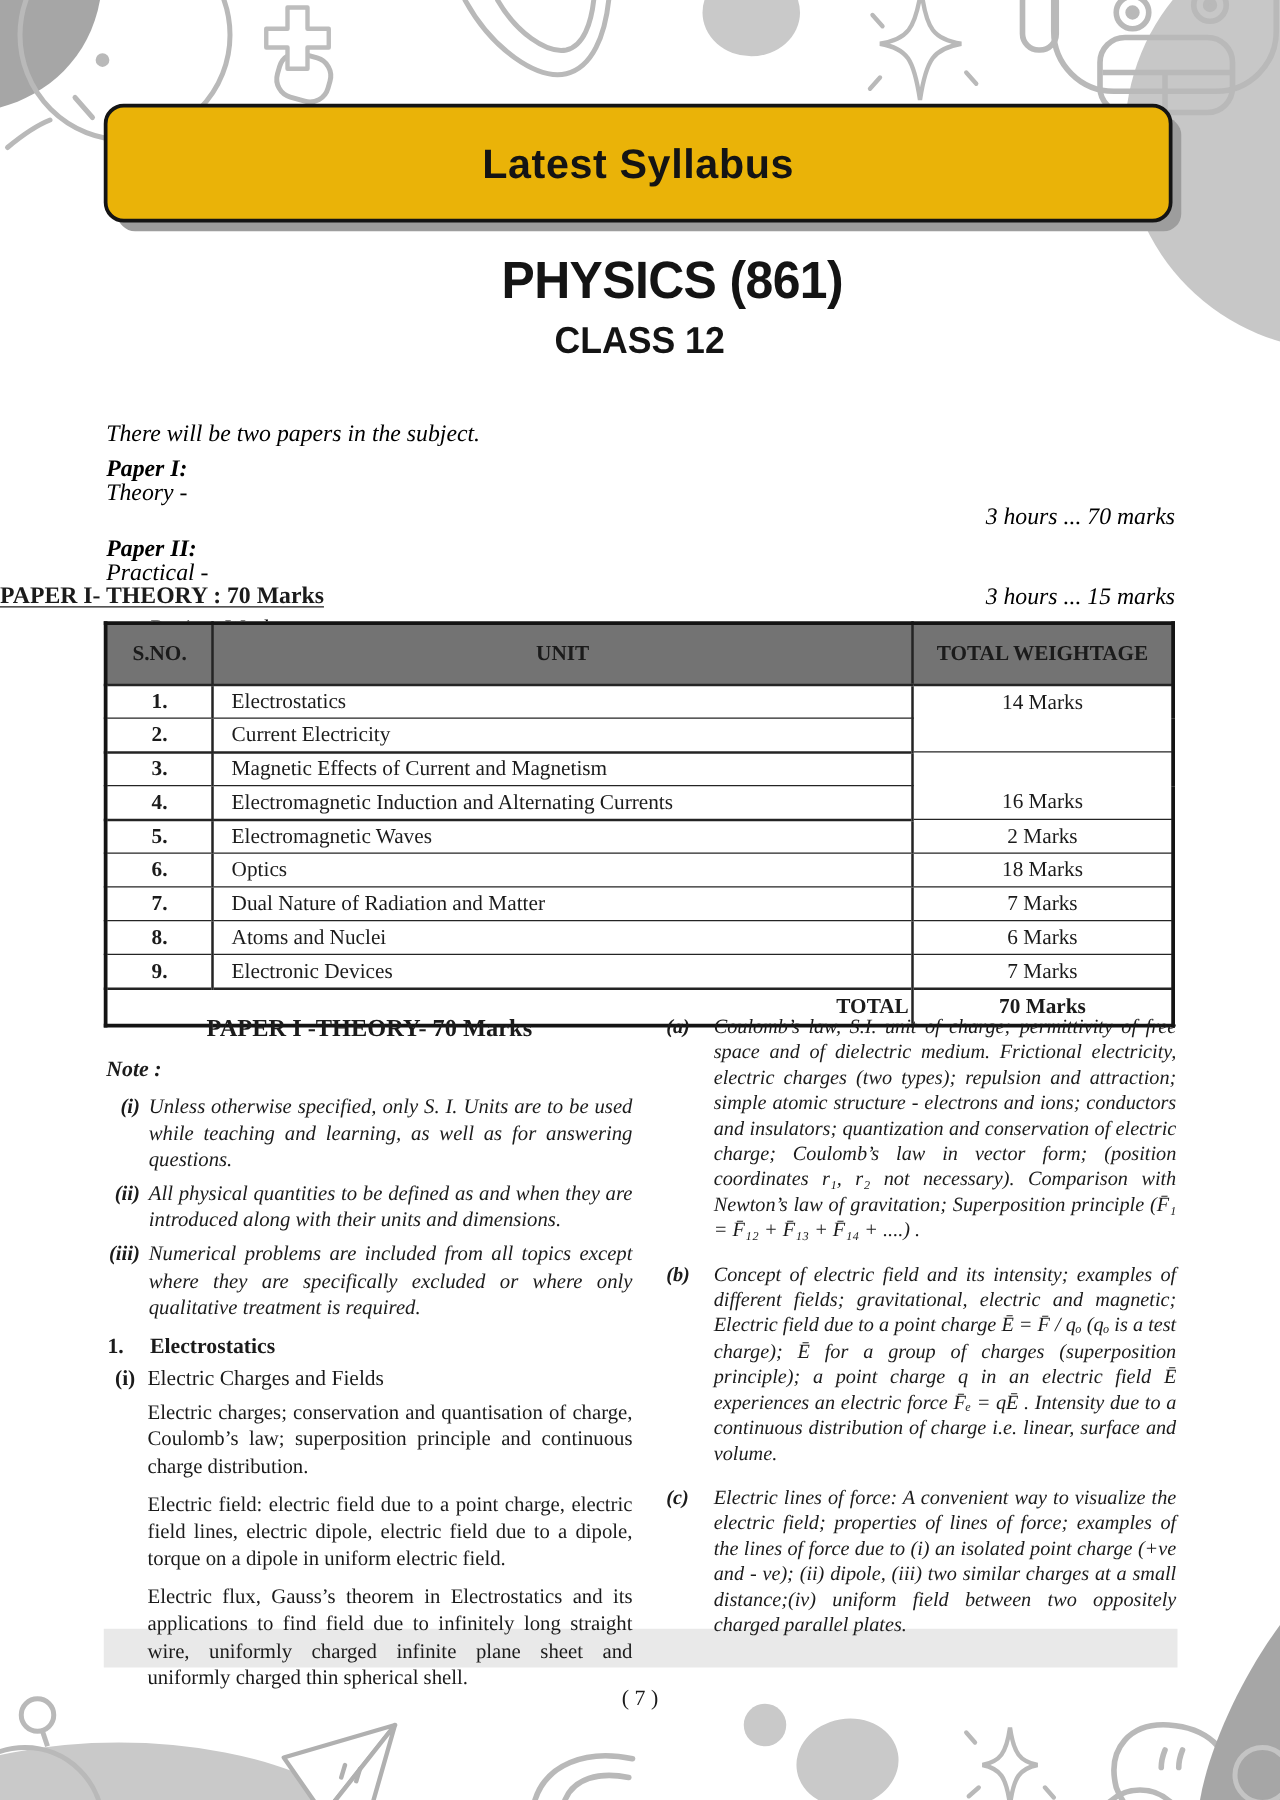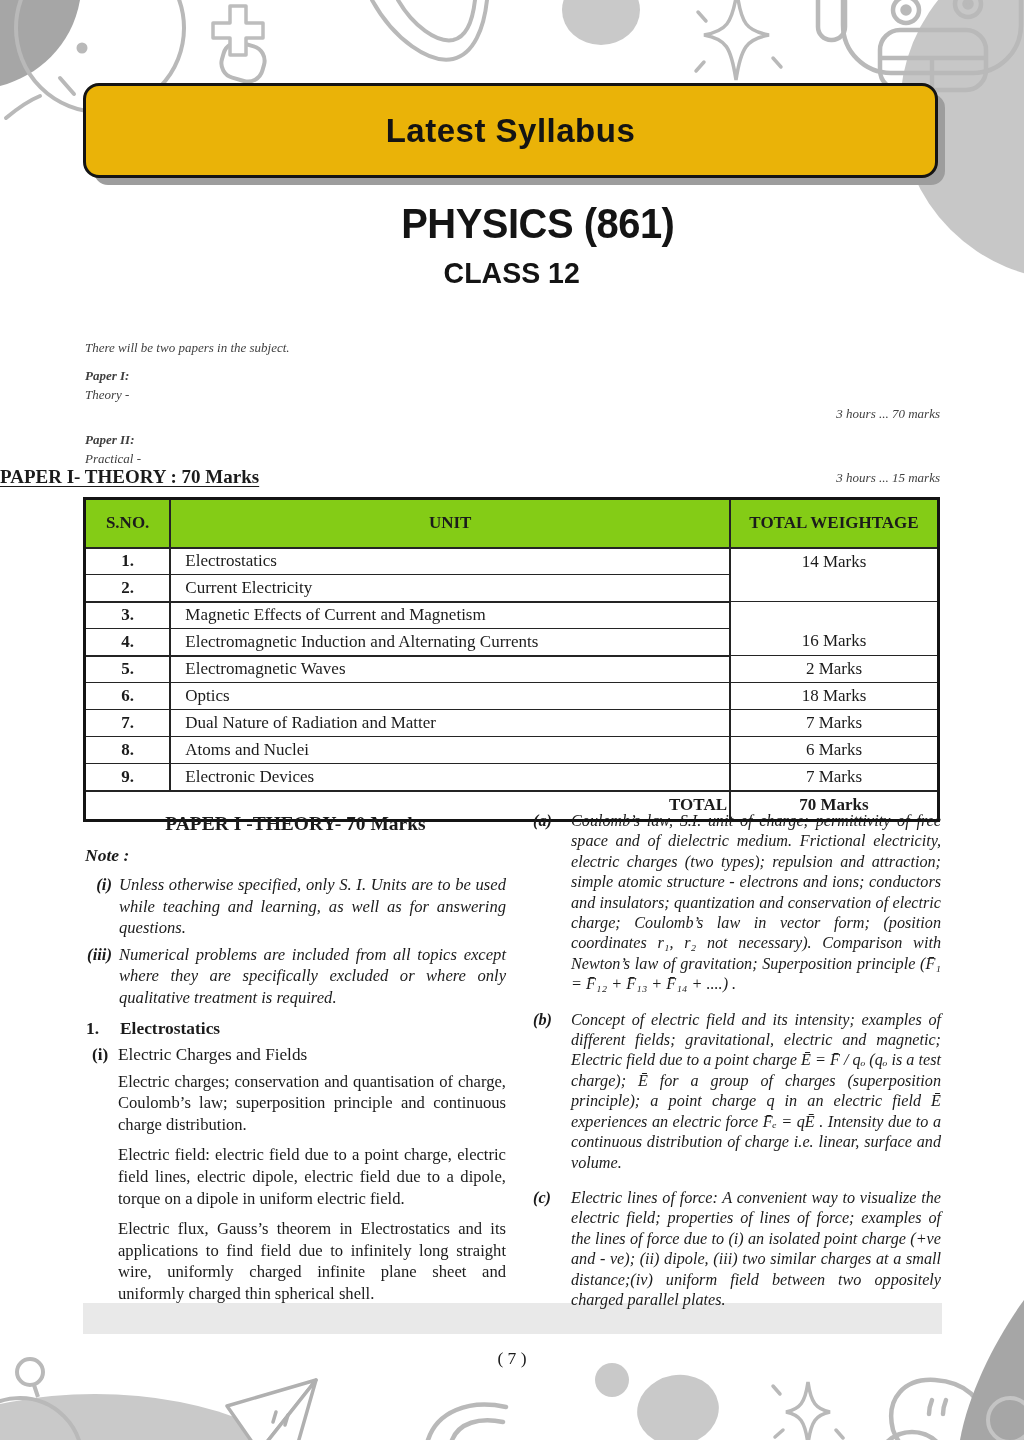--- a/index.html
+++ b/index.html
@@ -26,39 +26,39 @@
   
   .main-title, .sub-title {
     position:absolute; left:0; width:100%; text-align:center;
     font-family:"Liberation Sans", sans-serif; font-weight:700; color:#141414; z-index:2;
   }
   .main-title { top:200px; font-size:42px; letter-spacing:-0.5px;margin-left:26px; }
   .main-title span, .sub-title span { display:inline-block; transform:scaleX(0.95); }
   .sub-title { top:256px; font-size:30px; }
 
   
-  .intro { position:absolute; left:85px; top:338px; width:855px; font-style:italic; font-size:13px; color:#404040; z-index:2; }
+  .intro { position:absolute; left:85px; top:338px; width:855px; font-style:italic; font-size:19px; color:#000000; z-index:2; }
   .intro-lead { margin-bottom:8px; line-height:20px; }
   .intro-row { display:flex; align-items:flex-start; margin-bottom:7px; line-height:19px;flex-direction:column; }
   .intro-row .lbl { font-weight:700; margin-right:7px; }
   .intro-row.indent { padding-left:34px; }
   .intro-row .marks { margin-left:auto; }
 
   
   .table-title {
     position:absolute; left:0; width:100%; top:466px; 
     font-weight:700; font-size:19px; z-index:2;
     text-decoration:underline; text-underline-offset:3px;
   }
   table.syllabus {
     position:absolute; left:83px; top:497px; width:857px;
     border-collapse:collapse; border:3px solid #141414; background:#fff; z-index:2;
   }
   .syllabus th, .syllabus td { border:1.4px solid #242424; }
-  .syllabus th { background:#84cc16; font-size:17px; font-weight:700; height:49px; border-bottom-width:2px; }
+  .syllabus th { background:#737373; font-size:17px; font-weight:700; height:49px; border-bottom-width:2px; }
   .syllabus td { font-size:17px; height:27px; padding:0 2px; }
   .syllabus th:first-child, .syllabus td:first-child { border-right-width:2px; }
   .syllabus th.wt, .syllabus td.wt { border-left-width:2px; text-align:center; }
   .syllabus td.no { text-align:center; font-weight:700; }
   .syllabus td.unit { padding-left:14px; }
   .syllabus tr.group-end td { border-bottom-width:2.4px; }
   .syllabus td.wt-top { vertical-align:top; padding-top:3px; }
   .syllabus td.wt-bottom { vertical-align:bottom; padding-bottom:4px; }
   .syllabus tr.total td { border-top-width:2.4px; font-weight:700; height:30px; }
   .syllabus td.total-label { text-align:right; }
@@ -264,20 +264,24 @@
 
     <div class="col-left">
       <div class="col-heading">PAPER I -THEORY- 70 Marks</div>
       <div class="note-label">Note :</div>
 
       <div class="note-item">
         <span class="lbl">(i)</span>
         <span class="txt">Unless otherwise specified, only S. I. Units are to be used while teaching and learning, as well as for answering questions.</span>
       </div>
       <div class="note-item">
+        <span class="lbl">(ii)</span>
+        <span class="txt">All physical quantities to be defined as and when they are introduced along with their units and dimensions.</span>
+      </div>
+      <div class="note-item">
         <span class="lbl">(iii)</span>
         <span class="txt">Numerical problems are included from all topics except where they are specifically excluded or where only qualitative treatment is required.</span>
       </div>
 
       <div class="section-row">
         <span class="num">1.</span>
         <span>Electrostatics</span>
       </div>
 
       <div class="subsection-row">

